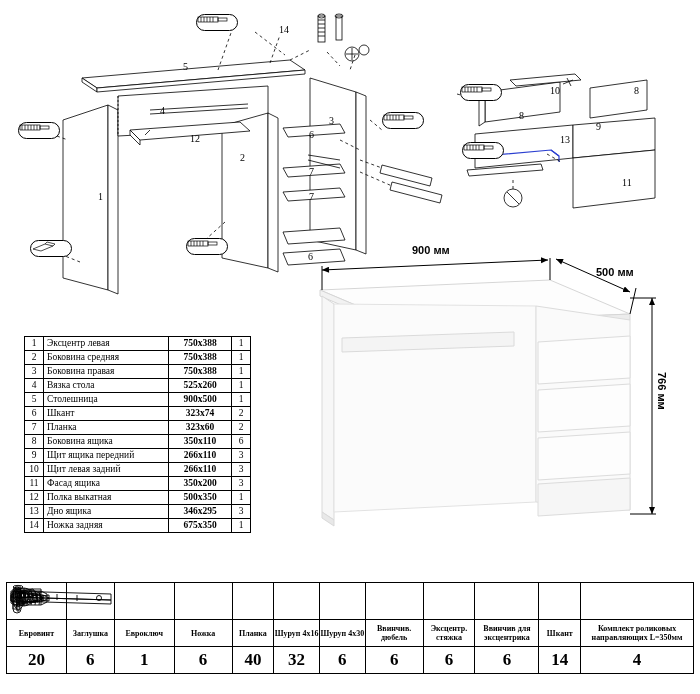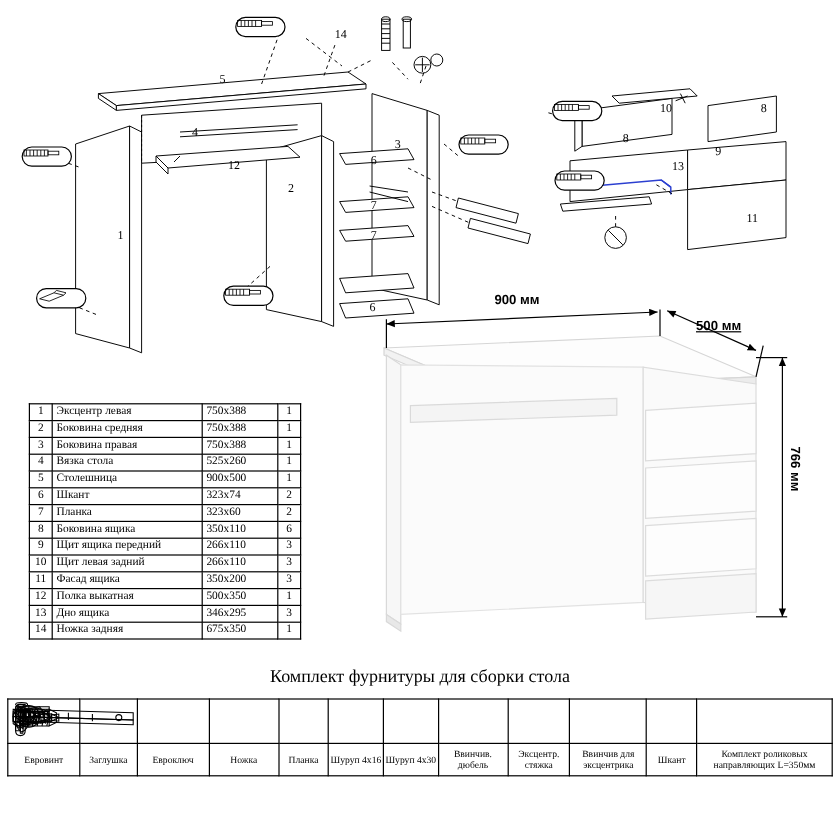--- a/index.html
+++ b/index.html
@@ -38,21 +38,21 @@
   }
   .parts-table td{
     border:1px solid #000;
     padding:0 3px;
     height:13px;
     line-height:13px;
     white-space:nowrap;
   }
   .parts-table td.idx{width:12px;text-align:center;}
   .parts-table td.nm{width:118px;text-align:left;}
-  .parts-table td.sz{width:56px;text-align:left;}
+  .parts-table td.sz{width:56px;text-align:center;font-weight:bold;}
   .parts-table td.qt{width:12px;text-align:center;}
 
   
   .hw-title{
     position:absolute;left:0;top:556px;width:700px;
     text-align:center;font-size:15px;
     font-family:"Liberation Serif", serif;
   }
   .hw-table{
     position:absolute;left:6px;top:582px;
@@ -61,21 +61,21 @@
     font-family:"Liberation Serif", serif;
     width:688px;
   }
   .hw-table td{
     border:1px solid #000;
     text-align:center;
     vertical-align:middle;
     padding:0;
   }
   .hw-ico{height:36px;}
-  .hw-name{height:26px;font-size:8px;line-height:9px;padding:0 1px;}
+  .hw-name{height:26px;font-size:8px;line-height:9px;padding:0 1px;font-weight:bold;}
   .hw-qty{height:26px;font-size:17px;font-weight:bold;font-family:"Liberation Serif", serif;}
 
   
   .dim{
     position:absolute;font-size:11px;font-weight:bold;
     font-family:"Liberation Sans", sans-serif;
   }
   .dim-v{
     position:absolute;font-size:11px;font-weight:bold;
     font-family:"Liberation Sans", sans-serif;
@@ -340,21 +340,21 @@
       <line x1="352" y1="36" x2="352" y2="252" marker-start="url(#arrS)" marker-end="url(#arr)"></line>
       <line x1="330" y1="36" x2="356" y2="36" stroke-dasharray="0"></line>
       <line x1="330" y1="252" x2="356" y2="252"></line>
       <line x1="22" y1="28" x2="22" y2="4"></line>
       <line x1="250" y1="18" x2="250" y2="-4"></line>
       <line x1="330" y1="52" x2="336" y2="26"></line>
     </g>
   </svg>
 
   <div class="dim" style="left:412px;top:244px;">900 мм</div>
-  <div class="dim" style="left:580px;top:266px;text-decoration:underline;">500 мм</div>
+  <div class="dim" style="left:596px;top:266px;">500 мм</div>
   <div class="dim-v" style="left:656px;top:372px;">766 мм</div>
 
   <table class="parts-table">
     <tbody id="parts-body">
         <tr>
           <td class="idx">1</td>
           <td class="nm">Эксцентр левая</td>
           <td class="sz">750х388</td>
           <td class="qt">1</td>
         </tr>
@@ -432,21 +432,20 @@
         </tr>
         <tr>
           <td class="idx">14</td>
           <td class="nm">Ножка задняя</td>
           <td class="sz">675х350</td>
           <td class="qt">1</td>
         </tr>
       </tbody>
   </table>
 
-  <div class="hw-title">Комплект фурнитуры для сборки стола</div>
 
   <table class="hw-table">
     <tbody>
       <tr id="hw-icons-row">
           <td class="hw-ico" style="width: 58px;">
             <svg width="46" height="30">
               <g stroke="#000" fill="none" stroke-width="0.9">
                 <ellipse cx="9" cy="15" rx="5" ry="7"></ellipse>
                 <path d="M9 8 L34 8 M9 22 L34 22"></path>
                 <path d="M12 8 q2 7 0 14 M16 8 q2 7 0 14 M20 8 q2 7 0 14 M24 8 q2 7 0 14 M28 8 q2 7 0 14 M32 8 q2 7 0 14"></path>
@@ -559,16 +558,30 @@
           <td class="hw-name">Ножка</td>
           <td class="hw-name">Планка</td>
           <td class="hw-name">Шуруп 4х16</td>
           <td class="hw-name">Шуруп 4х30</td>
           <td class="hw-name">Ввинчив. дюбель</td>
           <td class="hw-name">Эксцентр. стяжка</td>
           <td class="hw-name">Ввинчив для эксцентрика</td>
           <td class="hw-name">Шкант</td>
           <td class="hw-name">Комплект роликовых направляющих L=350мм</td>
         </tr>
+      <tr id="hw-qty-row">
+          <td class="hw-qty">20</td>
+          <td class="hw-qty">6</td>
+          <td class="hw-qty">1</td>
+          <td class="hw-qty">6</td>
+          <td class="hw-qty">40</td>
+          <td class="hw-qty">32</td>
+          <td class="hw-qty">6</td>
+          <td class="hw-qty">6</td>
+          <td class="hw-qty">6</td>
+          <td class="hw-qty">6</td>
+          <td class="hw-qty">14</td>
+          <td class="hw-qty">4</td>
+        </tr>
     </tbody>
   </table>
 
 </div>
 
 </body></html>

